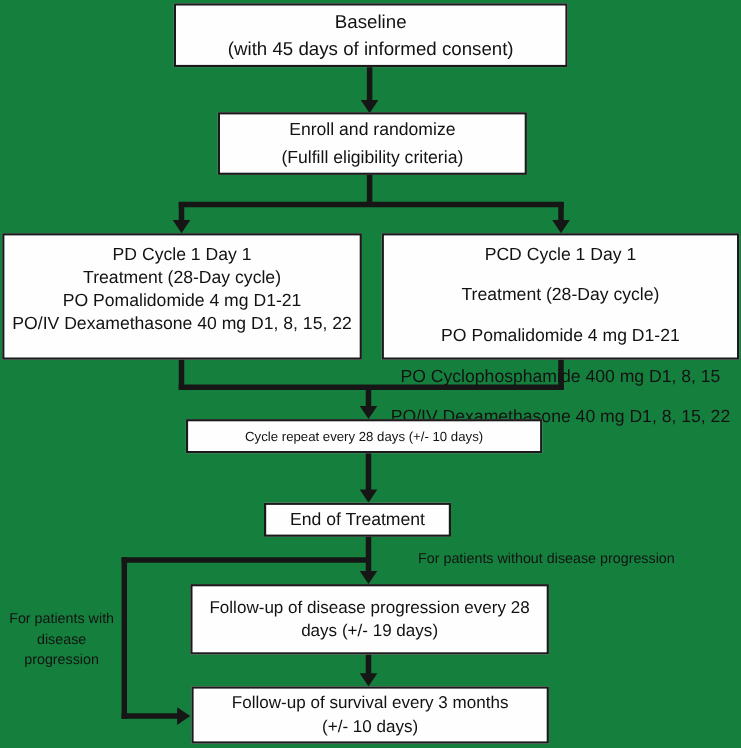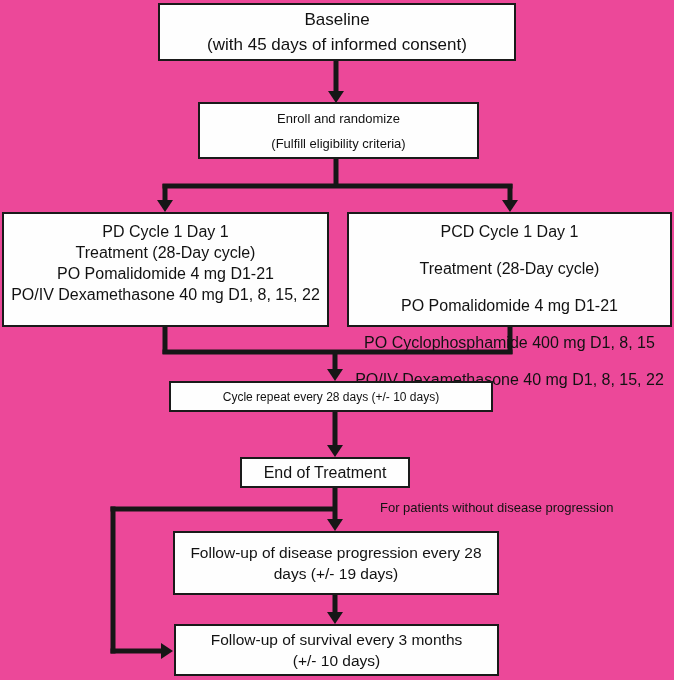--- a/index.html
+++ b/index.html
@@ -1,20 +1,20 @@
 <!DOCTYPE html>
 <html><head>
 <meta charset="utf-8">
 <style>
   html, body { margin: 0; padding: 0; background: #fcfcfc; }
   #figure {
     position: relative;
     width: 674px;
     height: 680px;
-    background: #ec4899;
+    background: #15803d;
     font-family: "Liberation Sans", sans-serif;
     color: #121212;
     overflow: hidden;
   }
   #connectors {
     position: absolute;
     left: 0; top: 0;
     width: 674px; height: 680px;
     pointer-events: none;
   }
@@ -27,21 +27,21 @@
     box-sizing: border-box;
     display: flex;
     flex-direction: column;
     justify-content: center;
     text-align: center;
   }
   .box .bline { width: 100%; }
   .abbr { font-weight: 400; text-align: right; }
 
   #box-baseline { left: 158px; top: 3px;   width: 358px; height: 58px; font-size: 17px; line-height: 25px; }
-  #box-enroll   { left: 198px; top: 102px; width: 281px; height: 57px; font-size: 13px; line-height: 25px; }
+  #box-enroll   { left: 198px; top: 102px; width: 281px; height: 57px; font-size: 16px; line-height: 25px; }
   #box-pd       { left: 2px;   top: 212px; width: 327px; height: 115px; font-size: 16px; line-height: 21px;
                   justify-content: flex-start; padding-top: 7px; }
   #box-pcd      { left: 347px; top: 212px; width: 325px; height: 115px; font-size: 16px; line-height: 21px;
                   justify-content: flex-start; padding-top: 7px; gap: 16px; }
   #box-cycle    { left: 169px; top: 381px; width: 324px; height: 31px; font-size: 12px; }
   #box-eot      { left: 240px; top: 457px; width: 170px; height: 31px; font-size: 16px; }
   #box-fup      { left: 173px; top: 531px; width: 326px; height: 64px; font-size: 15.5px; line-height: 21px; }
   #box-fus      { left: 174px; top: 624px; width: 325px; height: 52px; font-size: 15.5px; line-height: 21px; }
 
   .side-label { position: absolute; font-size: 13px; }
@@ -146,14 +146,19 @@
     <div class="bline">days (+/- 19 days)</div>
   </div>
 
   <div class="box" id="box-fus">
     <div class="bline">Follow-up of survival every 3 months</div>
     <div class="bline">(+/- 10 days)</div>
   </div>
 
   <div class="side-label" id="label-without">For patients without disease progression</div>
 
+  <div class="side-label" id="label-with">
+    <div>For patients with</div>
+    <div>disease</div>
+    <div>progression</div>
+  </div>
 
 </div>
 
 </body></html>

